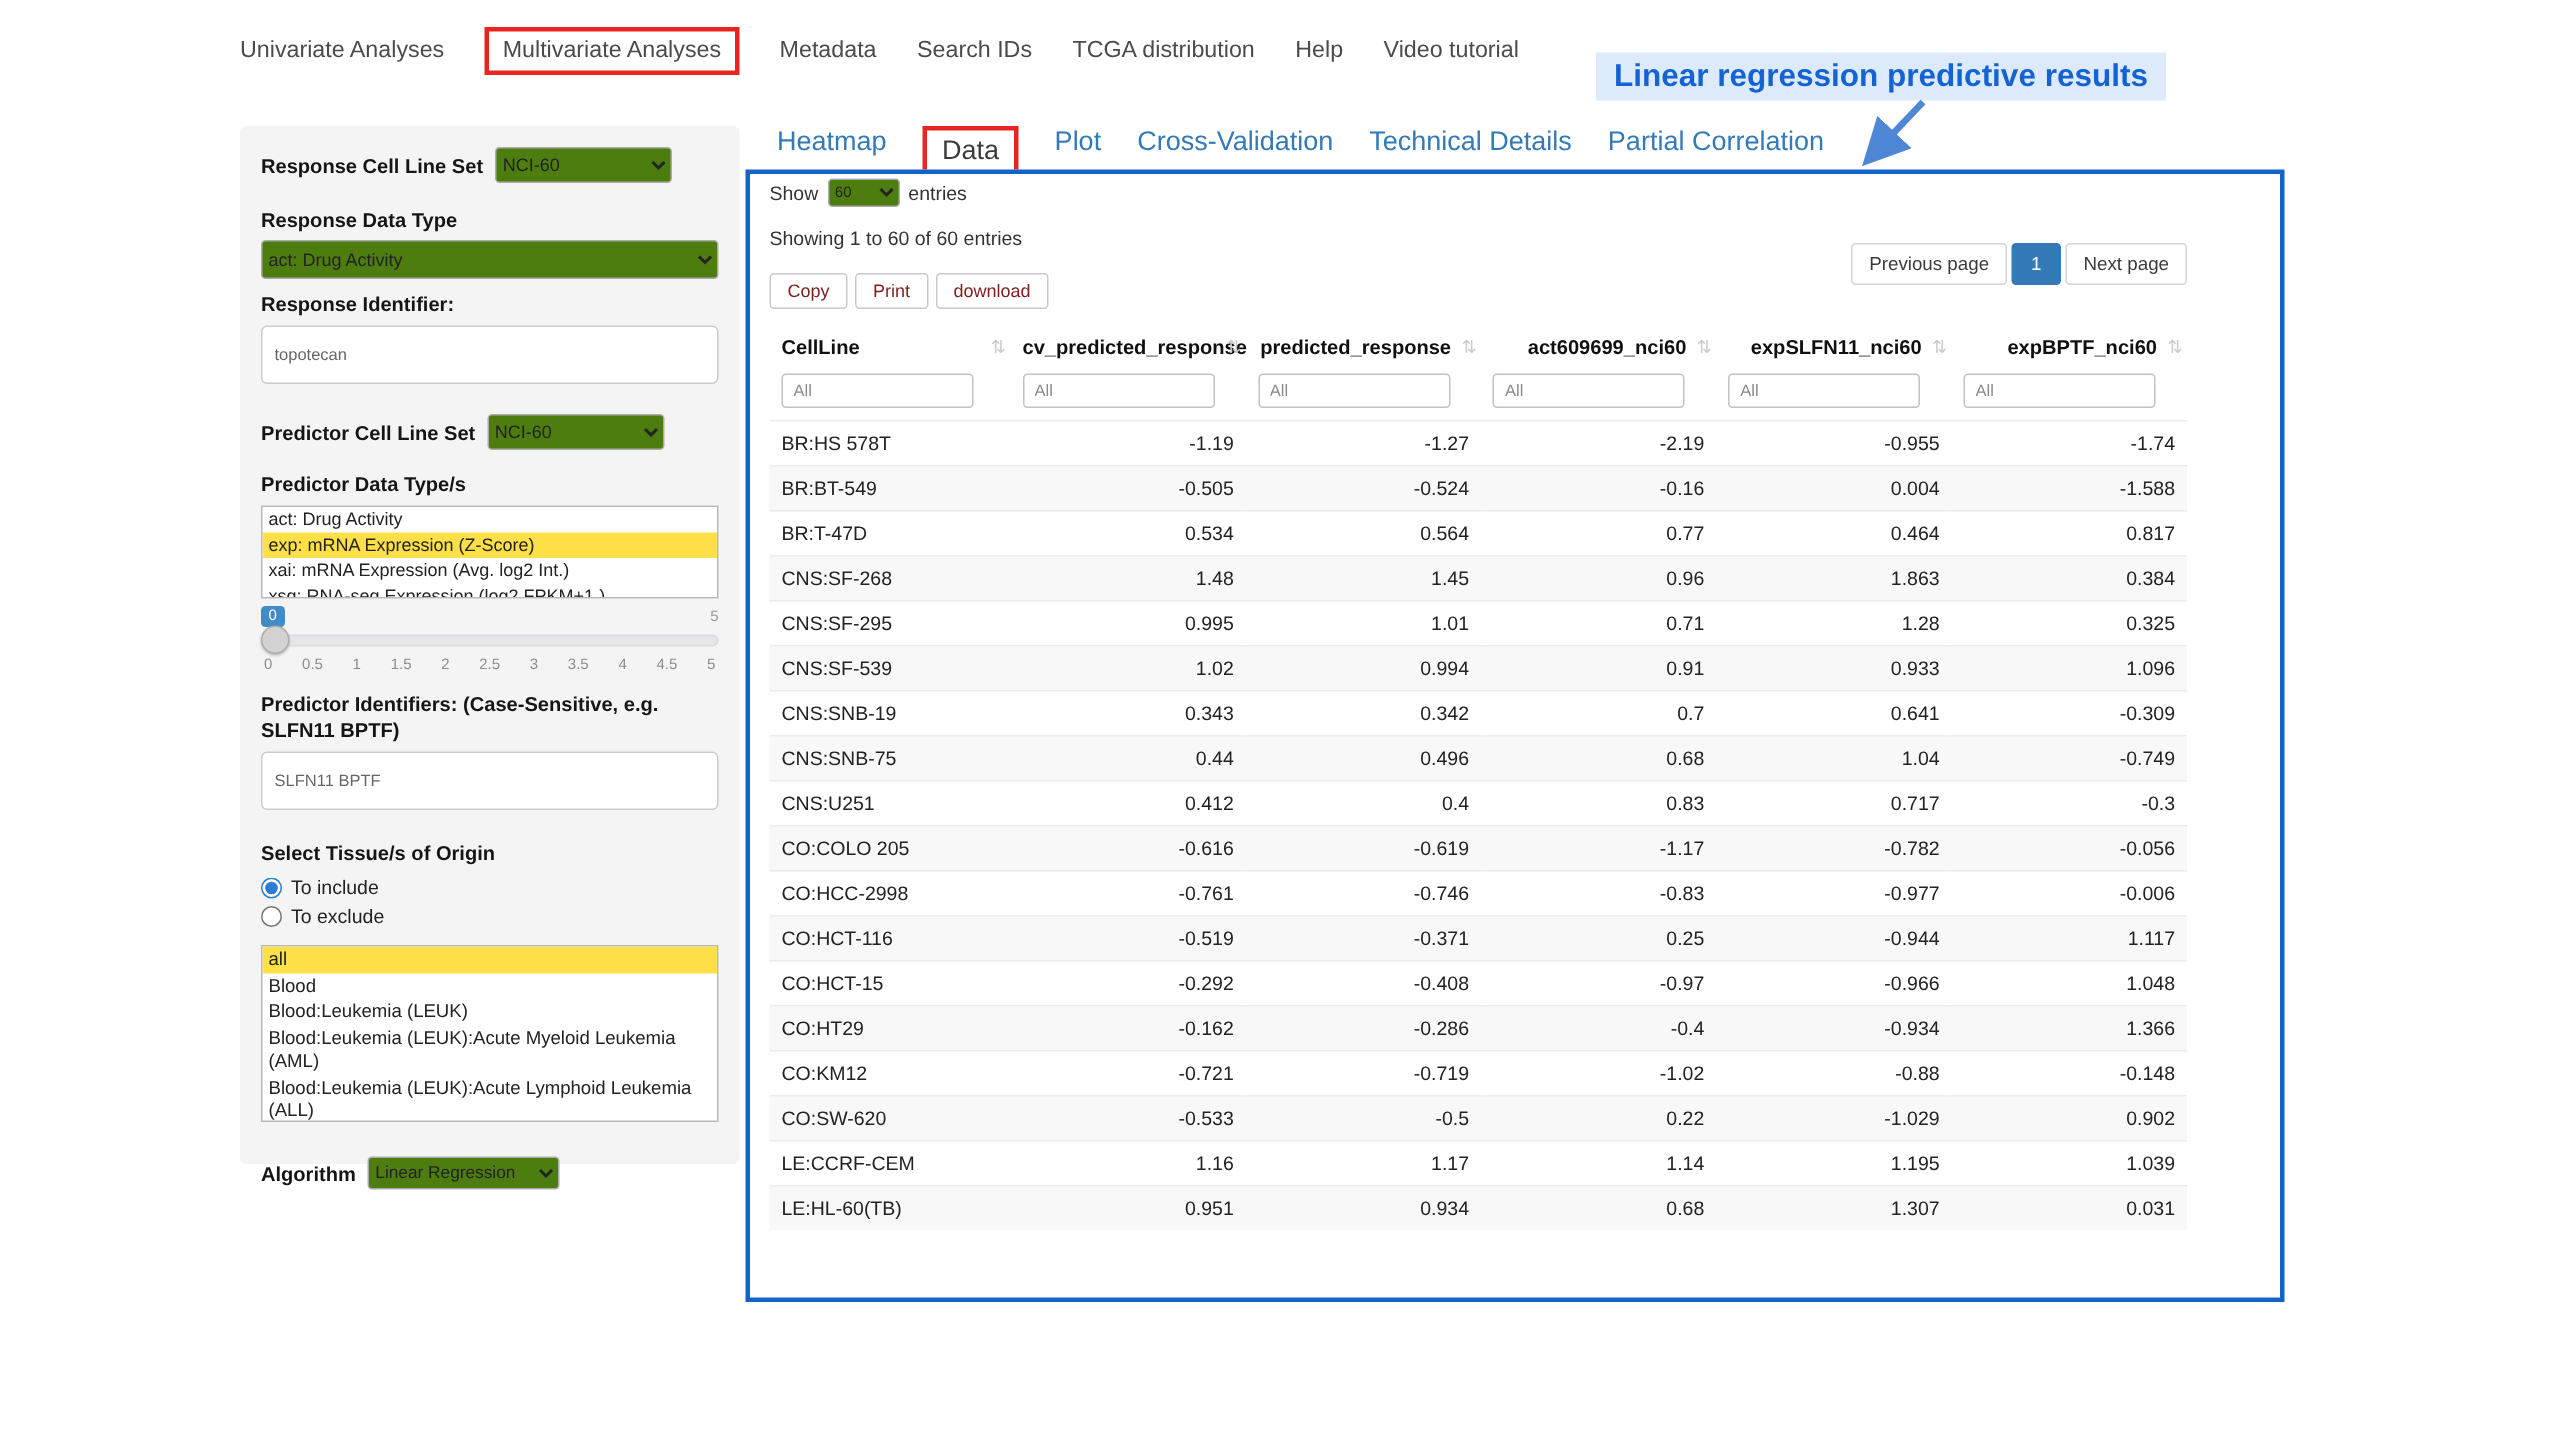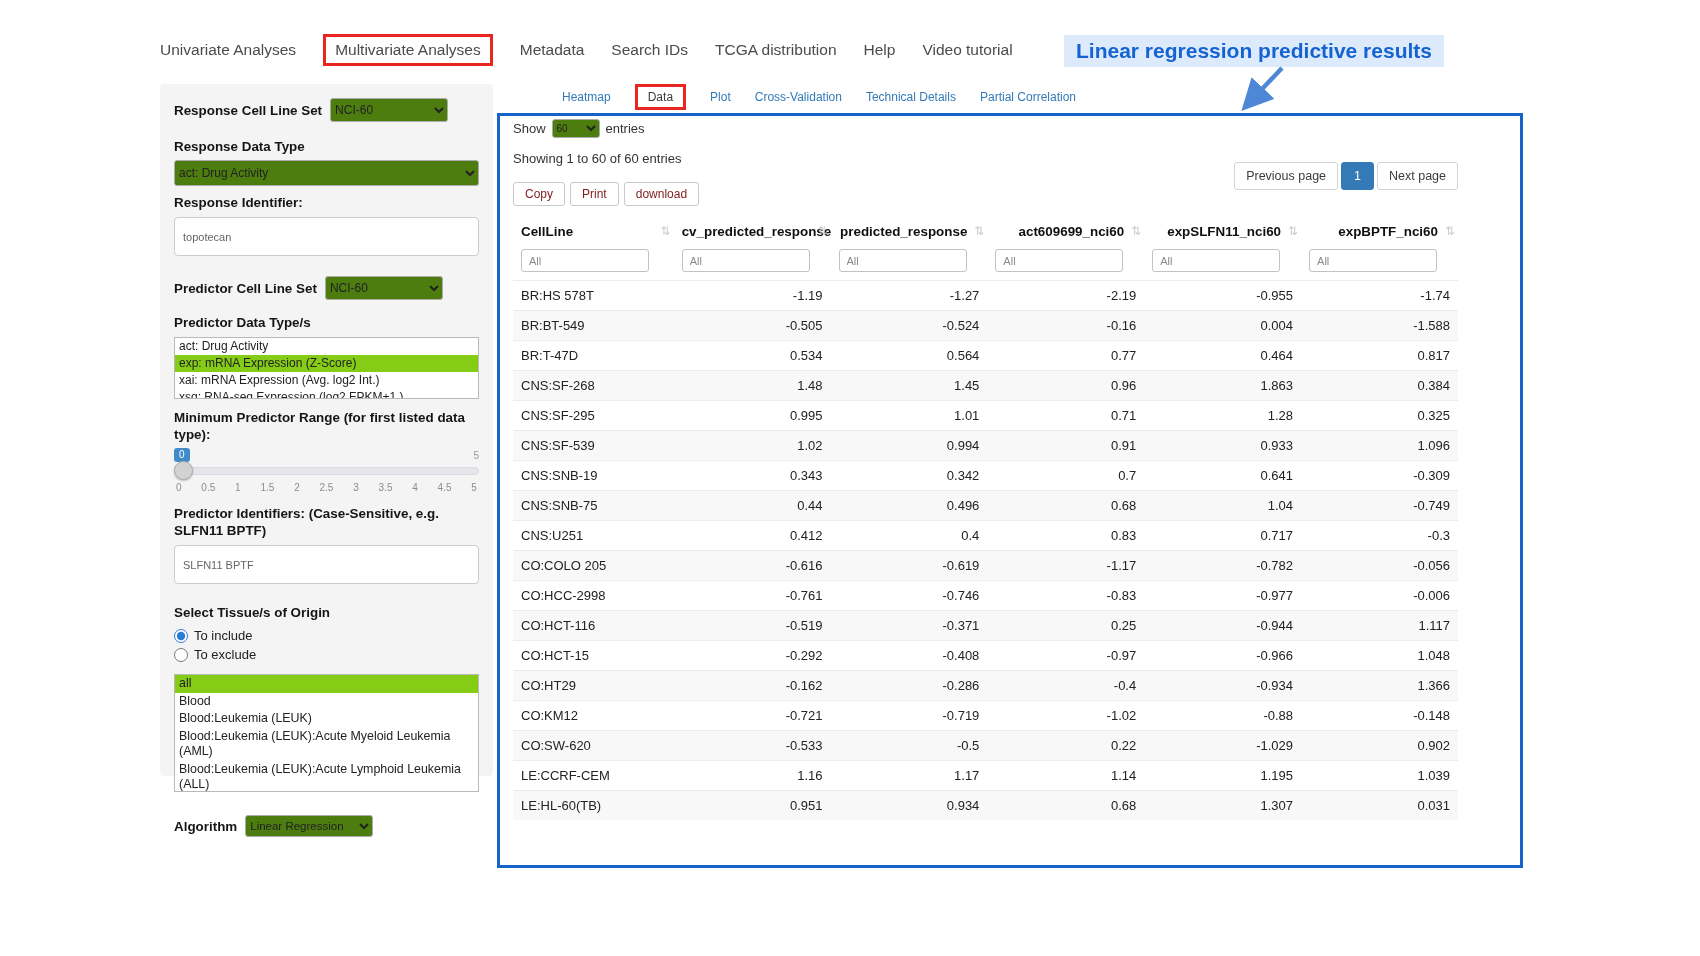--- a/index.html
+++ b/index.html
@@ -1,38 +1,38 @@
 <!DOCTYPE html>
 <html><head>
 <meta charset="utf-8">
 <style>
   * { margin:0; padding:0; box-sizing:border-box; }
   html,body { width:1700px; height:956px; background:#fff; font-family:"Liberation Sans","DejaVu Sans",sans-serif; color:#333; overflow:hidden; }
   .page { position:relative; width:1700px; height:956px; }
 
   
-  #topnav { position:absolute; left:160px; top:34px; display:flex; align-items:center; gap:27px; font-size:15.5px; color:#4b4b4b; }
+  #topnav { position:absolute; left:160px; top:18px; display:flex; align-items:center; gap:27px; font-size:15.5px; color:#4b4b4b; }
   .nav-item { cursor:pointer; white-space:nowrap; }
   .red-box { border:3px solid #e8251f; padding:4px 9px; }
 
   
   .annotation { position:absolute; left:1064px; top:35px; font-size:21px; font-weight:bold; color:#1563d2; background:#dceafb; padding:4px 12px; white-space:nowrap; }
   .arrow-wrap { position:absolute; left:1222px; top:62px; width:74px; height:58px; }
 
   
   .sidebar { position:absolute; left:160px; top:84px; width:333px; height:692px; background:#f4f4f4; border-radius:4px; padding:14px; font-size:13px; color:#222; }
   .fld-label { font-weight:bold; font-size:13.4px; color:#151515; line-height:17px; }
   .inline-row { display:flex; align-items:center; gap:8px; }
   select { font-size:12px; height:24px; border:1px solid #ababab; border-radius:3px; background:#4d7c0f; color:#222; cursor:pointer; }
   .sel-wide { width:100%; height:26px; margin-top:5px; }
   .sel-mid { width:118px; }
   .text-input { width:100%; height:39px; border:1px solid #ccc; border-radius:4px; padding:0 8px; font-size:11px; color:#666; background:#fff; margin-top:6px; }
   .listbox { border:1px solid #b9b9b9; background:#fff; margin-top:6px; overflow:hidden; cursor:default; }
   .listbox .opt { padding:1px 4px; font-size:12px; line-height:15px; white-space:nowrap; cursor:pointer; }
-  .listbox .opt.sel { background:#84cc16; }
+  .listbox .opt.sel { background:#fde047; }
   #pdt-list { height:62px; }
   #tissue-list { height:118px; margin-top:12px; }
   #tissue-list .opt { white-space:normal; font-size:12.4px; line-height:15.5px; }
 
   .mt8 { margin-top:8px; } .mt10 { margin-top:10px; } .mt12 { margin-top:23px; }
   .mt14 { margin-top:14px; } .mt16 { margin-top:16px; } .mt20 { margin-top:20px; }
 
   
   .slider { position:relative; margin-top:5px; height:47px; }
   .slider .val { position:absolute; left:0; top:0; background:#428bca; color:#fff; font-size:10px; padding:1px 5px; border-radius:3px; line-height:12px; }
@@ -40,21 +40,21 @@
   .slider .track { position:absolute; left:0; right:0; top:19px; height:8px; background:#e4e6ea; border:1px solid #d9dbe0; border-radius:4px; }
   .slider .handle { position:absolute; left:0; top:13px; width:19px; height:19px; border-radius:50%; background:#d2d2d2; border:1px solid #aeaeae; box-shadow:0 1px 2px rgba(0,0,0,.25); cursor:grab; }
   .slider .ticks { position:absolute; left:2px; right:2px; top:34px; display:flex; justify-content:space-between; font-size:10px; color:#8d8d8d; }
 
   
   #tissue-radios { margin-top:7px; }
   .radio-row { display:flex; align-items:center; gap:6px; margin-top:4px; font-size:13px; cursor:pointer; }
   .radio-row input { width:14px; height:14px; accent-color:#2b7cd3; margin:0; cursor:pointer; }
 
   
-  #tabs { position:absolute; left:518px; top:84px; display:flex; align-items:center; gap:24px; font-size:12px; color:#337ab7;margin-left:44px; }
+  #tabs { position:absolute; left:518px; top:84px; display:flex; gap:24px; font-size:18px; color:#337ab7; }
   .tab { cursor:pointer; white-space:nowrap; }
   .tab.active { color:#3c3c3c; }
   .tab.red-box { border:3px solid #e8251f; padding:3px 10px; }
 
   
   .panel { position:absolute; left:497px; top:113px; width:1026px; height:755px; border:3px solid #1563c8; background:#fff; padding:6px 62px 0 13px; }
   .show-row { display:flex; align-items:center; gap:6px; font-size:13px; margin-top:-3px; color:#333; }
   #show-select { height:19px; width:48px; font-size:10px; }
   .showing { margin-top:13px; font-size:13px; color:#333; }
   .pager { position:absolute; right:62px; top:46px; display:flex; gap:3px; }
@@ -129,21 +129,20 @@
     </div>
 
     <div class="fld-label mt14">Predictor Data Type/s</div>
     <div class="listbox" id="pdt-list">
         <div class="opt">act: Drug Activity</div>
         <div class="opt sel">exp: mRNA Expression (Z-Score)</div>
         <div class="opt">xai: mRNA Expression (Avg. log2 Int.)</div>
         <div class="opt">xsq: RNA-seq Expression (log2 FPKM+1.)</div>
       </div>
 
-    <div class="fld-label mt10">Minimum Predictor Range (for first listed data type):</div>
     <div class="slider">
       <span class="val">0</span>
       <span class="maxlab">5</span>
       <div class="track"></div>
       <div class="handle"></div>
       <div class="ticks" id="slider-ticks">
           <span class="tick">0</span>
           <span class="tick">0.5</span>
           <span class="tick">1</span>
           <span class="tick">1.5</span>

